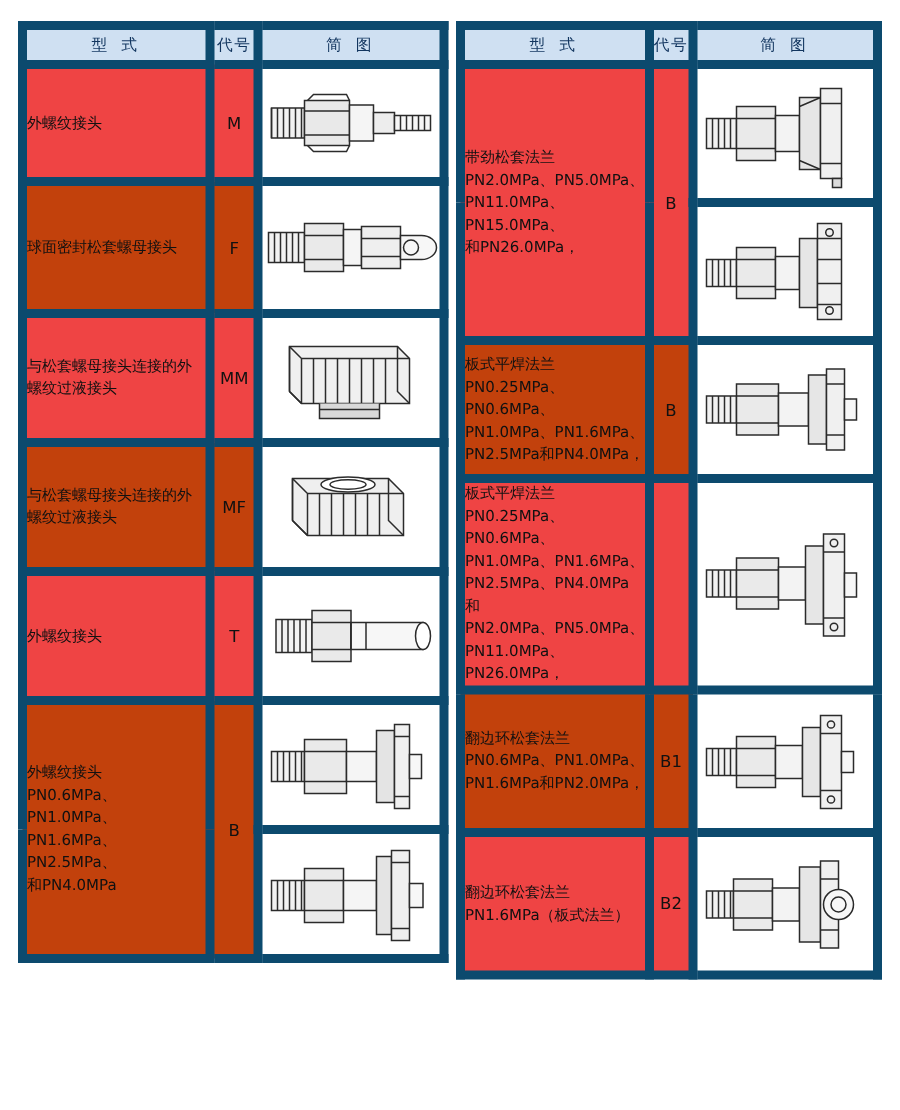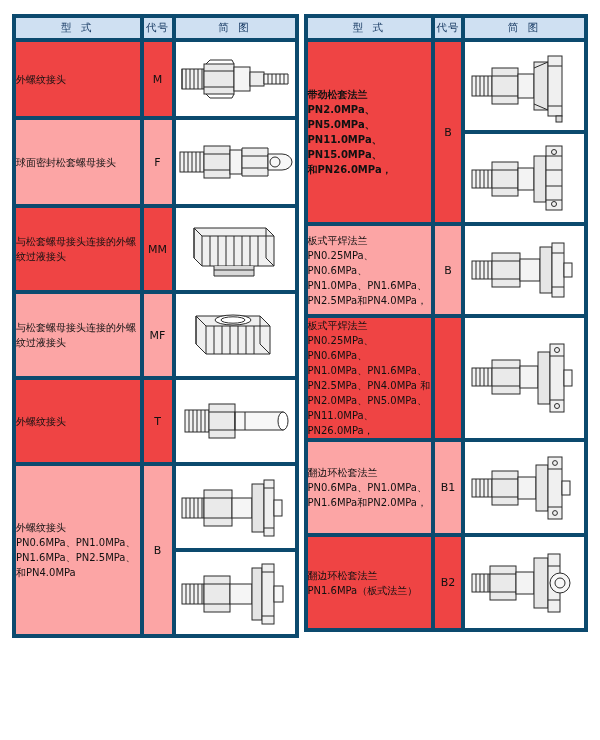--- a/index.html
+++ b/index.html
@@ -33,21 +33,21 @@
   .tables {
     display: flex;
     gap: 5px;
     align-items: flex-start;
   }
   table.spec {
     border-collapse: collapse;
     table-layout: fixed;
   }
   table.spec td, table.spec th {
-    border: 4px solid #0c4a6e;
+    border: 6px solid #0c4a6e;
     vertical-align: middle;
     padding: 0;
   }
   .hdr {
     background: #cfe0f2;
     height: 20px;
     text-align: center;
     font-size: 10.5px;
     font-weight: normal;
     color: #12355f;
@@ -58,21 +58,21 @@
     font-size: 10px;
     line-height: 15px;
     padding: 5px 6px;
     color: #111;
   }
   .code {
     text-align: center;
     font-size: 11px;
     color: #111;
   }
-  .tint { background: #fca5a5; }
+  .tint { background: #c2410c; }
   .white { background: #ef4444; }
   .figcell {
     background: #ffffff;
     text-align: center;
   }
   .fig {
     display: block;
     margin: 0 auto;
   }
   
@@ -249,21 +249,21 @@
       <thead>
         <tr>
           <th class="hdr">型        式</th>
           <th class="hdr tight">代号</th>
           <th class="hdr">简        图</th>
         </tr>
       </thead>
       <tbody>
 
         <tr style="height:92px;">
-          <td class="cell-text white" rowspan="2" style="white-space:pre-line;font-weight:bold;"><span>带劲松套法兰
+          <td class="cell-text white" rowspan="2" style="white-space:pre-line;"><span>带劲松套法兰
 PN2.0MPa、PN5.0MPa、
 PN11.0MPa、PN15.0MPa、
 和PN26.0MPa，</span></td>
           <td class="code white" rowspan="2">B</td>
           <td class="figcell">
             <svg class="fig" width="114" height="76" viewBox="0 0 114 76">
               <g fill="none" stroke="#2b2b2b" stroke-width="1">
                 <rect x="4" y="28" width="20" height="20" fill="#f2f2f2"></rect>
                 <path d="M8 28 L8 48 M12 28 L12 48 M16 28 L16 48 M20 28 L20 48"></path>
                 <rect x="24" y="20" width="26" height="36" fill="#eaeaea"></rect>

